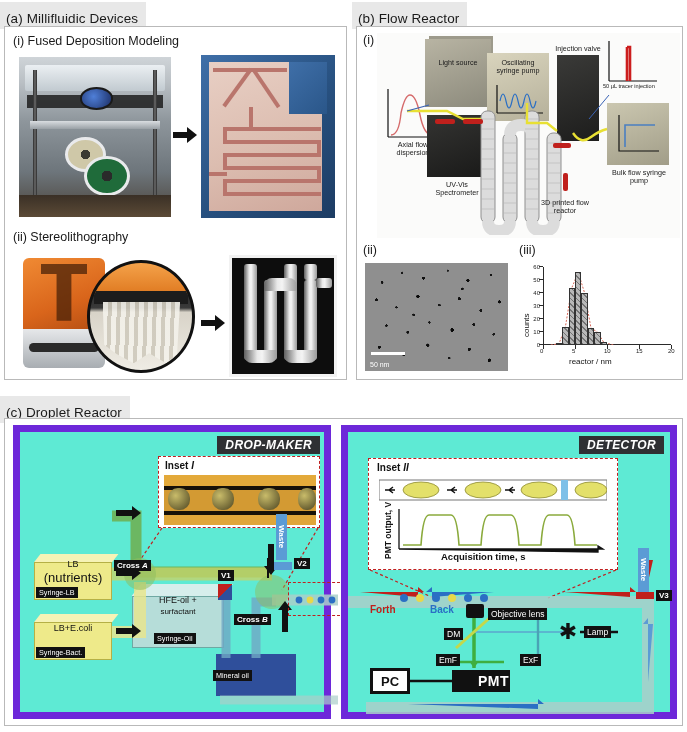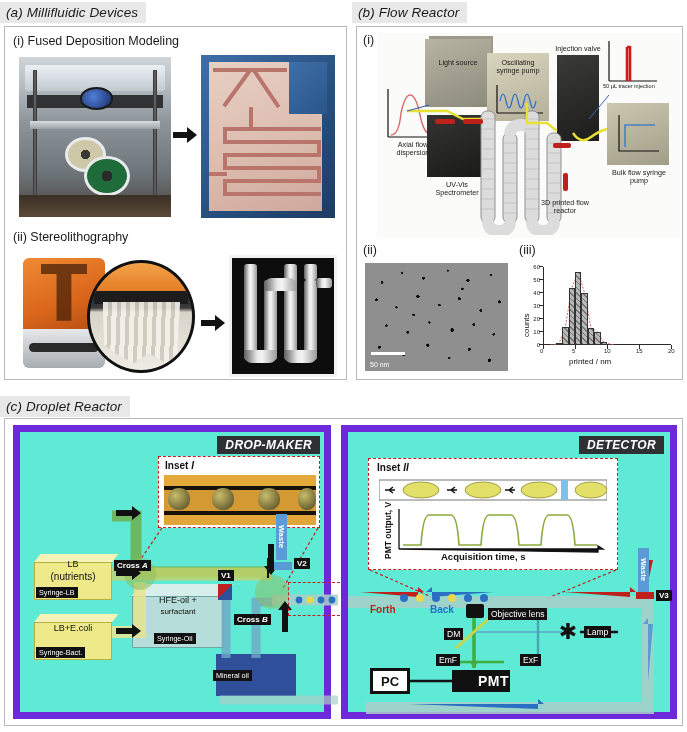--- a/index.html
+++ b/index.html
@@ -13,24 +13,23 @@
     overflow: hidden;
   }
   .fig { position:absolute; left:0; top:0; width:687px; height:732px; }
 
   
   .panel-head {
     position:absolute;
     background:#e8e8e8;
     color:#1a1a1a;
     font-size:13.5px;
-    padding:3px 8px 3px 6px;
+    padding:9px 8px 3px 6px;
     white-space:nowrap;
     letter-spacing:0.1px;
-    font-style:italic;
   }
 
   
   .panel-box {
     position:absolute;
     border:1px solid #b9b9b9;
     background:#fff;
   }
   .sub-label {
     position:absolute;
@@ -396,21 +395,21 @@
           <div class="tlab" style="left: -15px; top: 49px; width: 12px; text-align: right;">20</div>
           <div class="tick" style="left: -4px; bottom: 39px; width: 4px; height: 1px;"></div>
           <div class="tlab" style="left: -15px; top: 36px; width: 12px; text-align: right;">30</div>
           <div class="tick" style="left: -4px; bottom: 52px; width: 4px; height: 1px;"></div>
           <div class="tlab" style="left: -15px; top: 23px; width: 12px; text-align: right;">40</div>
           <div class="tick" style="left: -4px; bottom: 65px; width: 4px; height: 1px;"></div>
           <div class="tlab" style="left: -15px; top: 10px; width: 12px; text-align: right;">50</div>
           <div class="tick" style="left: -4px; bottom: 78px; width: 4px; height: 1px;"></div>
           <div class="tlab" style="left: -15px; top: -3px; width: 12px; text-align: right;">60</div>
         </div>
-      <div class="axlab" style="left:52px;top:96px;">printed / nm</div>
+      <div class="axlab" style="left:52px;top:96px;">reactor / nm</div>
     </div>
   </div>
 
   <div class="panel-head" style="left:0px;top:396px;">(c) Droplet Reactor</div>
 
   <div class="panel-box" style="left:4px;top:418px;width:679px;height:308px;">
 
     <div class="cinner" style="left:8px;top:6px;width:318px;height:294px;">
 
       <div class="tagdark" style="right:4px;top:4px;">DROP-MAKER</div>
@@ -430,21 +429,21 @@
       </div>
       <svg style="position:absolute;left:0;top:0;" width="318" height="294" viewBox="0 0 318 294">
         <path d="M142 96 L112 140 M298 96 L262 158" stroke="#c01f1f" stroke-width="1.2" stroke-dasharray="3 2.5" fill="none"></path>
       </svg>
 
 
       <div class="cube" style="left:14px;top:122px;width:78px;height:46px;">
         <div class="front" style="background:#eeea8a;border:1px solid #b5b046;"></div>
         <div class="top" style="background:#f6f3b6;"></div>
         <div class="txt" style="top:12%;">LB</div>
-        <div class="txt" style="top:38%;font-size:10px;">(nutrients)</div>
+        <div class="txt" style="top:38%;font-size:13px;">(nutrients)</div>
         <div class="blacktag" style="left:2px;bottom:2px;">Syringe-LB</div>
       </div>
 
       <div class="cube" style="left:14px;top:182px;width:78px;height:46px;">
         <div class="front" style="background:#eeea8a;border:1px solid #b5b046;"></div>
         <div class="top" style="background:#f6f3b6;"></div>
         <div class="txt">LB+E.coli</div>
         <div class="blacktag" style="left:2px;bottom:2px;">Syringe-Bact.</div>
       </div>
 

